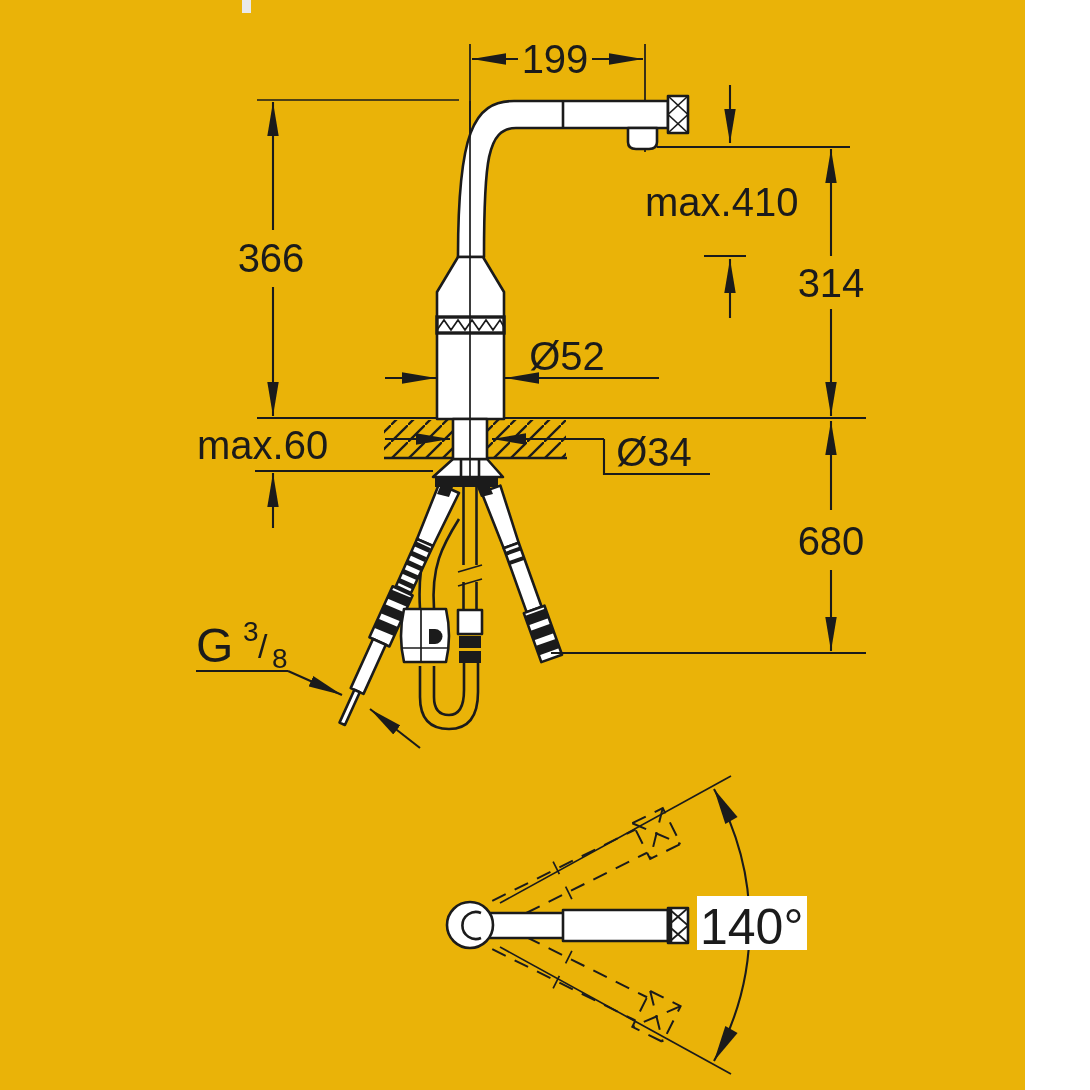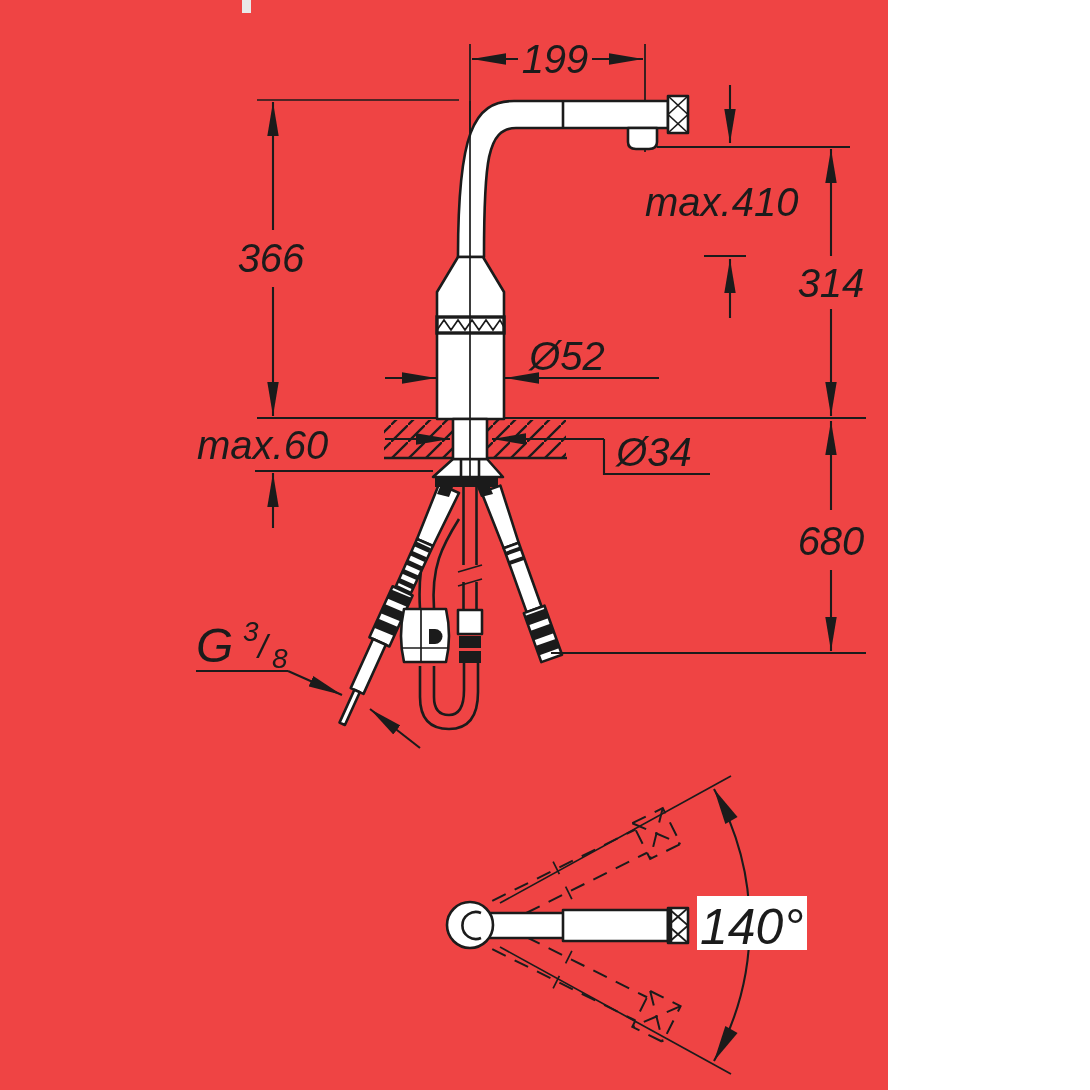--- a/index.html
+++ b/index.html
@@ -1,17 +1,17 @@
 <!DOCTYPE html>
 <html style="--ink: #1b1b1b;"><head>
 <meta charset="utf-8">
 <style>
   :root{ --ink:#1b1b1b; }
   html,body{margin:0;padding:0;background:#fff;}
-  .stage{width:888px;height:1090px;position:relative;background:#ef4444;overflow:hidden;font-style:italic;}
+  .stage{width:1025px;height:1090px;position:relative;background:#eab308;overflow:hidden;}
   svg{display:block;}
   svg text{fill:var(--ink);font-family:"Liberation Sans","DejaVu Sans",sans-serif;}
   .ln{stroke:var(--ink);stroke-width:2.6;fill:none;stroke-linecap:butt;}
   .thin{stroke:var(--ink);stroke-width:1.7;fill:none;}
   .dim{stroke:var(--ink);stroke-width:2.1;fill:none;}
   .part{fill:#fff;stroke:var(--ink);stroke-width:2.6;stroke-linejoin:round;}
   .blk{fill:var(--ink);stroke:none;}
   .band{stroke:var(--ink);fill:none;}
   .dsh{stroke:var(--ink);stroke-width:2;fill:none;stroke-dasharray:15 10;}
   .t40{font-size:40px;}

